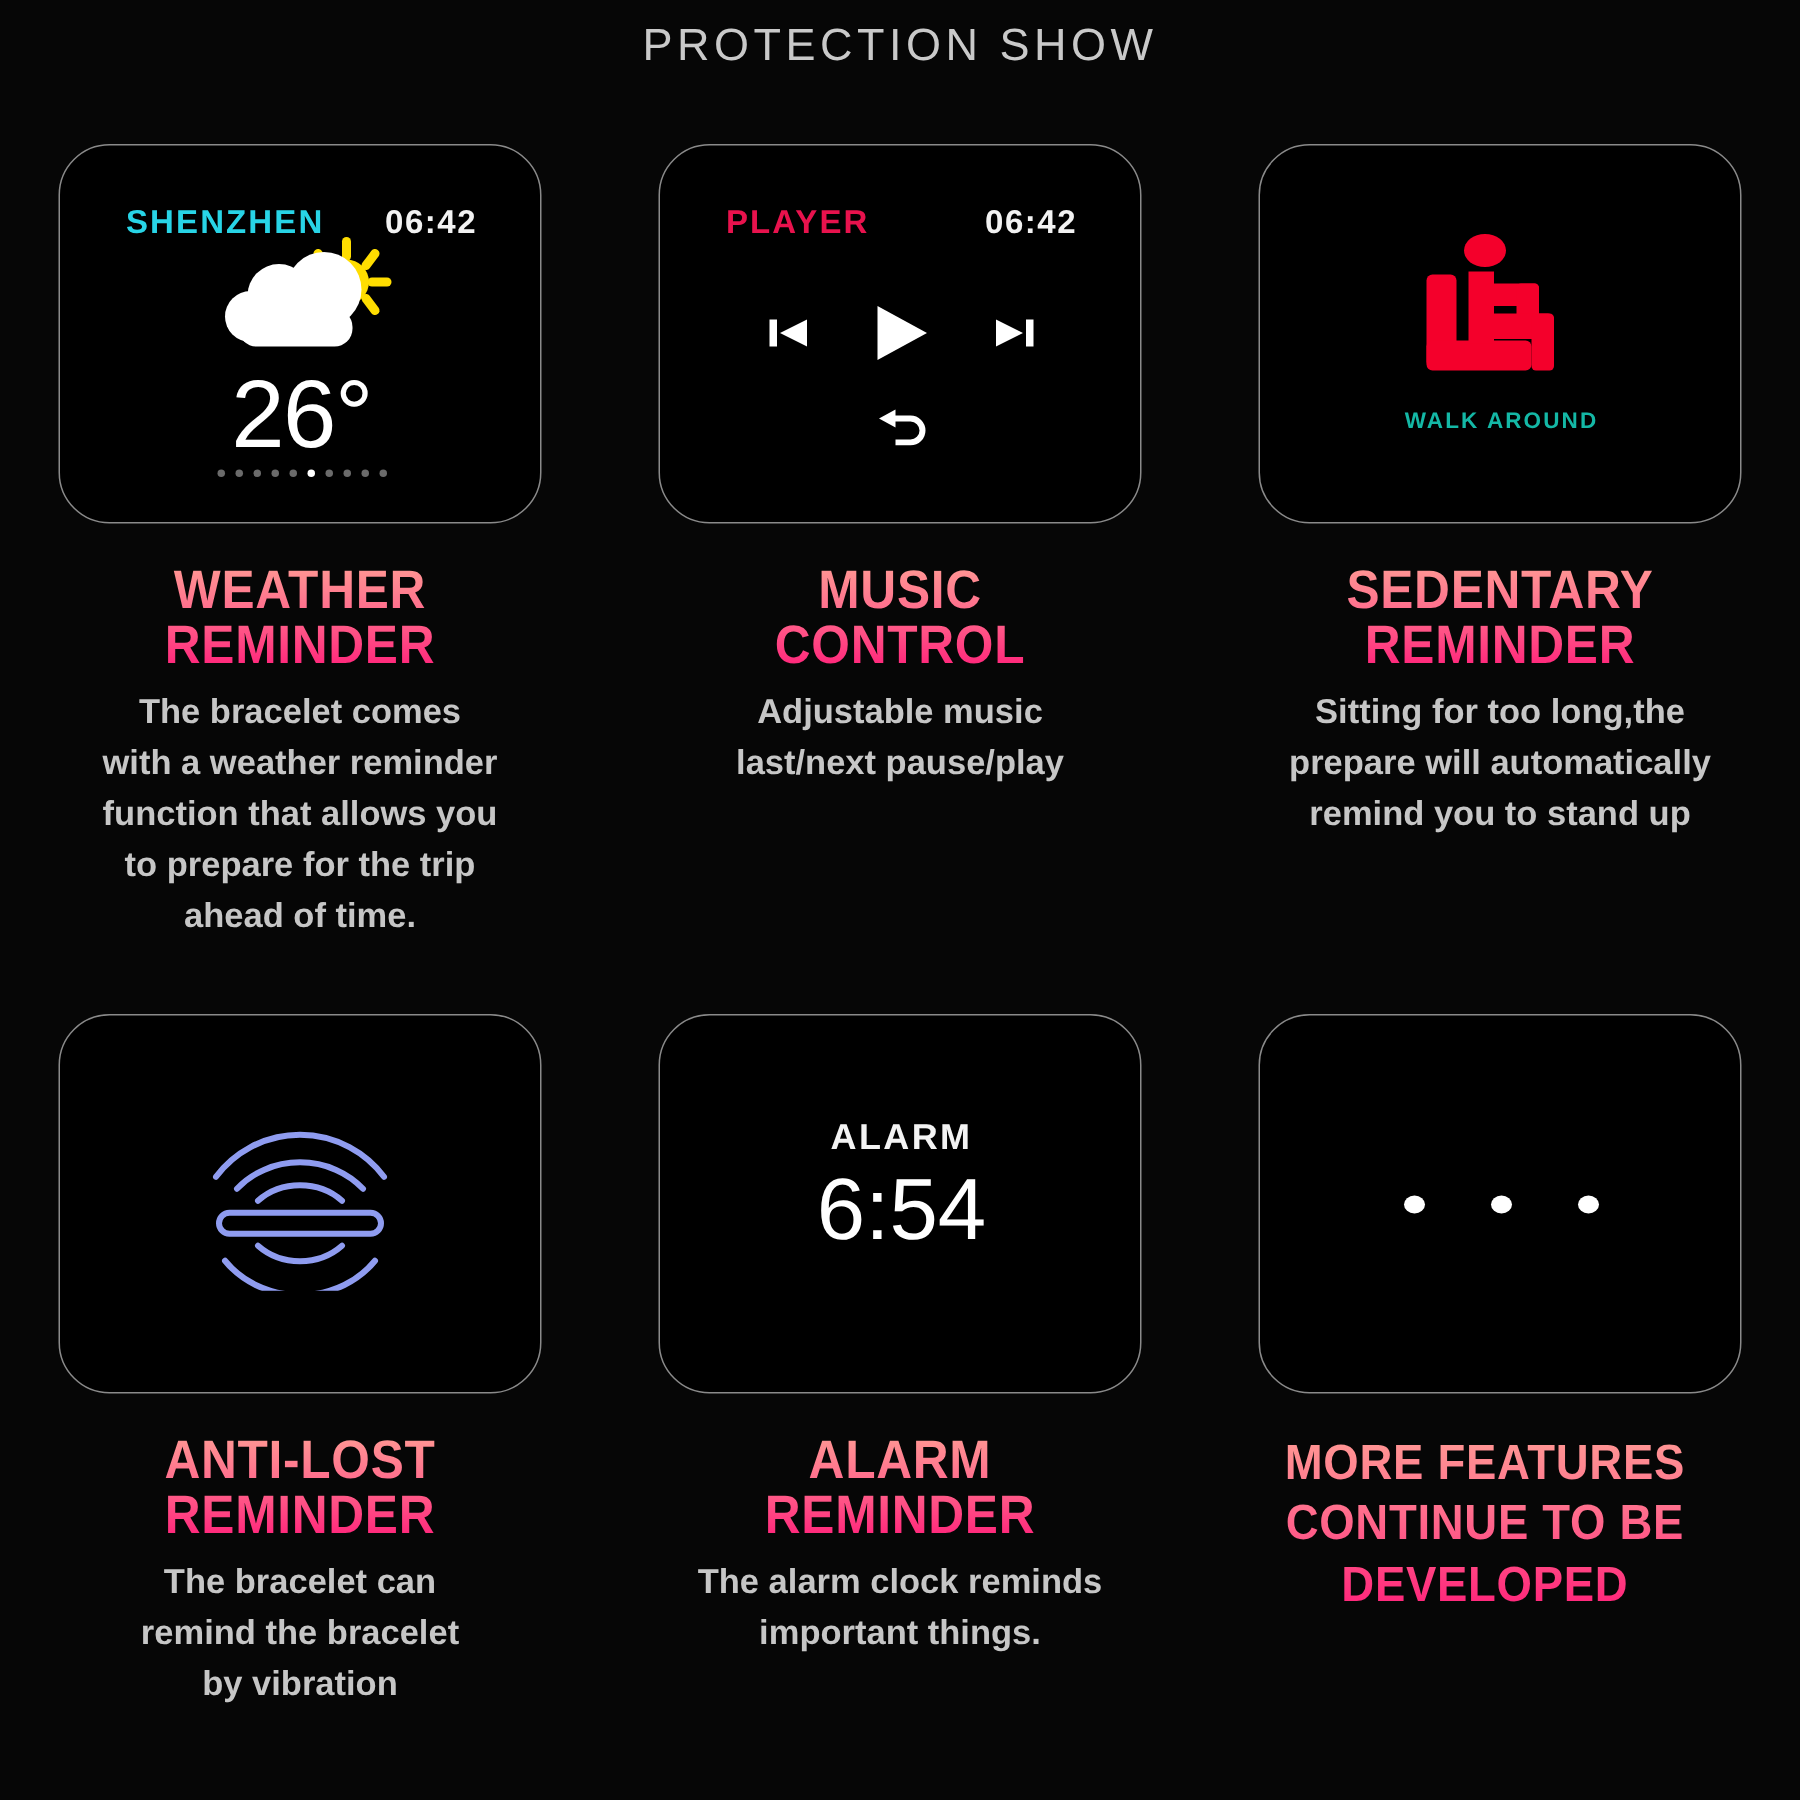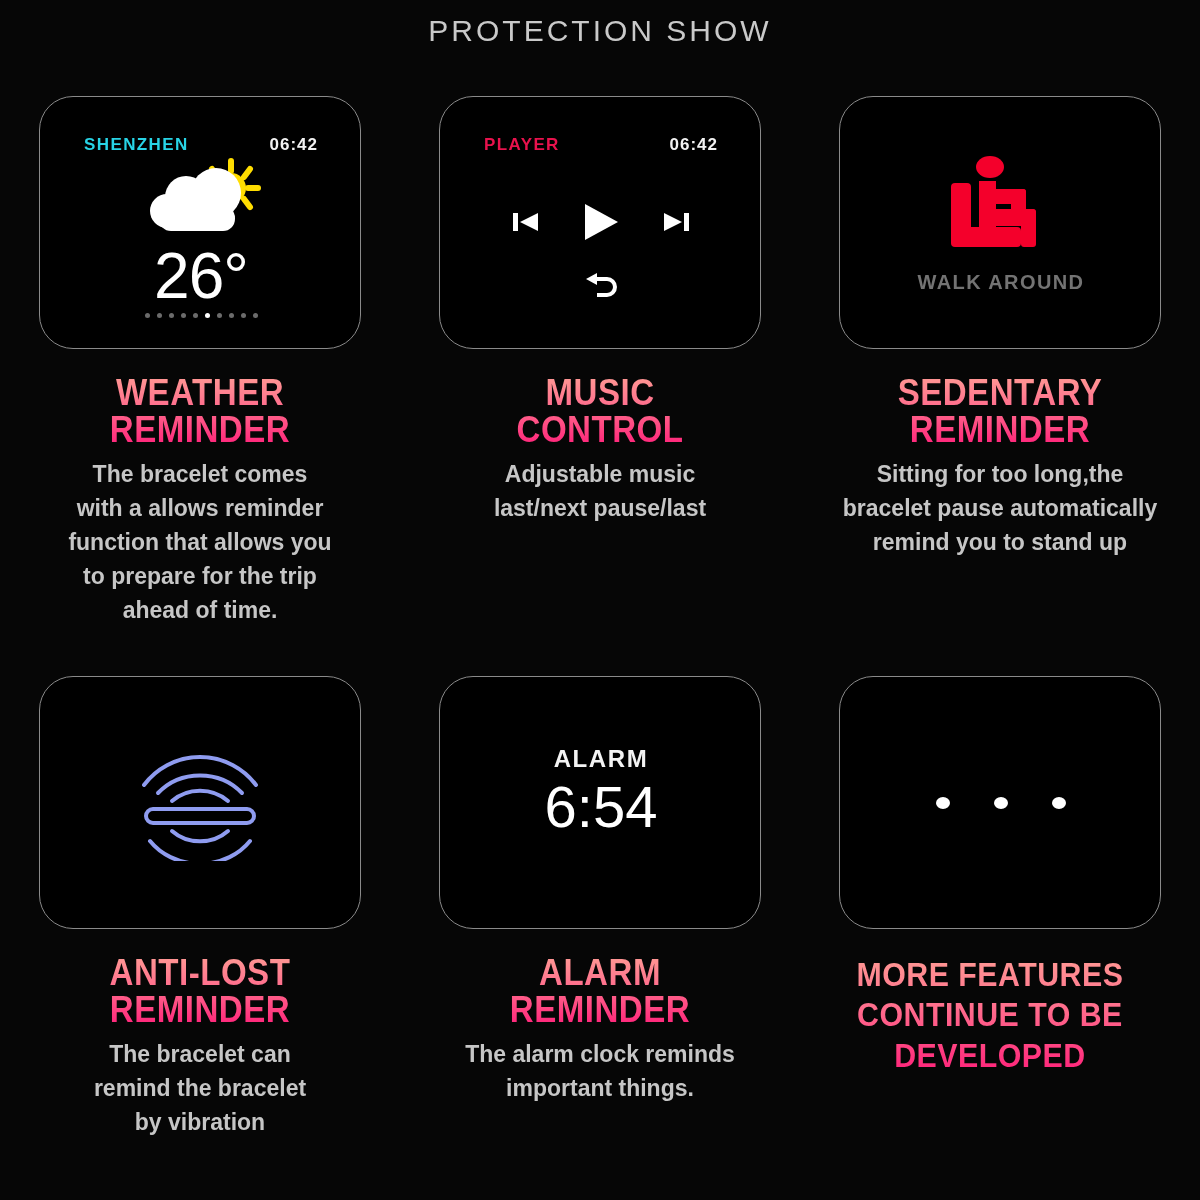--- a/index.html
+++ b/index.html
@@ -65,21 +65,21 @@
 
   .screen-topbar {
     position: absolute;
     top: 38px;
     left: 0;
     width: 322px;
     display: flex;
     justify-content: space-between;
     padding: 0 44px;
     box-sizing: border-box;
-    font-size: 17px;
+    font-size: 22px;
     font-weight: bold;
     letter-spacing: 1.4px;
   }
   .loc-shenzhen { color: #28d4e6; }
   .loc-player   { color: #e8124d; }
   .clock        { color: #f2f2f2; letter-spacing: 1px; }
 
   
   .weather-icon {
     position: absolute;
@@ -140,22 +140,22 @@
   
   .sed-wrap {
     position: absolute;
     top: 56px;
     left: 0;
     width: 322px;
     text-align: center;
   }
   .sed-label {
     margin-top: 6px;
-    color: #737373;
-    font-size: 20px;
+    color: #14b8a6;
+    font-size: 15px;
     font-weight: bold;
     letter-spacing: 1.4px;
   }
 
   
   .vib-wrap {
     position: absolute;
     top: 50%;
     left: 50%;
     transform: translate(-50%, -50%);
@@ -296,21 +296,21 @@
         </div>
       </div>
 
       <div class="caption">
         <div class="headline">
           <span class="ln">WEATHER</span>
           <span class="ln">REMINDER</span>
         </div>
         <div class="body-text">
           <span class="ln">The bracelet comes</span>
-          <span class="ln">with a allows reminder</span>
+          <span class="ln">with a weather reminder</span>
           <span class="ln">function that allows you</span>
           <span class="ln">to prepare for the trip</span>
           <span class="ln">ahead of time.</span>
         </div>
       </div>
     </div>
 
     <div class="cell">
       <div class="screen">
         <div class="screen-topbar">
@@ -348,21 +348,21 @@
         </div>
       </div>
 
       <div class="caption">
         <div class="headline">
           <span class="ln">MUSIC</span>
           <span class="ln">CONTROL</span>
         </div>
         <div class="body-text">
           <span class="ln">Adjustable music</span>
-          <span class="ln">last/next pause/last</span>
+          <span class="ln">last/next pause/play</span>
         </div>
       </div>
     </div>
 
     <div class="cell">
       <div class="screen">
         <div class="sed-wrap">
           <span>
             <svg width="112" height="108" viewBox="0 0 112 108">
               <g fill="#f4002b">
@@ -381,21 +381,21 @@
         </div>
       </div>
 
       <div class="caption">
         <div class="headline">
           <span class="ln">SEDENTARY</span>
           <span class="ln">REMINDER</span>
         </div>
         <div class="body-text">
           <span class="ln">Sitting for too long,the</span>
-          <span class="ln">bracelet pause automatically</span>
+          <span class="ln">prepare will automatically</span>
           <span class="ln">remind you to stand up</span>
         </div>
       </div>
     </div>
 
     <div class="cell">
       <div class="screen">
         <div class="vib-wrap">
           <svg width="140" height="120" viewBox="0 0 140 120">
             <g fill="none" stroke="#8f9cf0" stroke-width="4" stroke-linecap="round">

